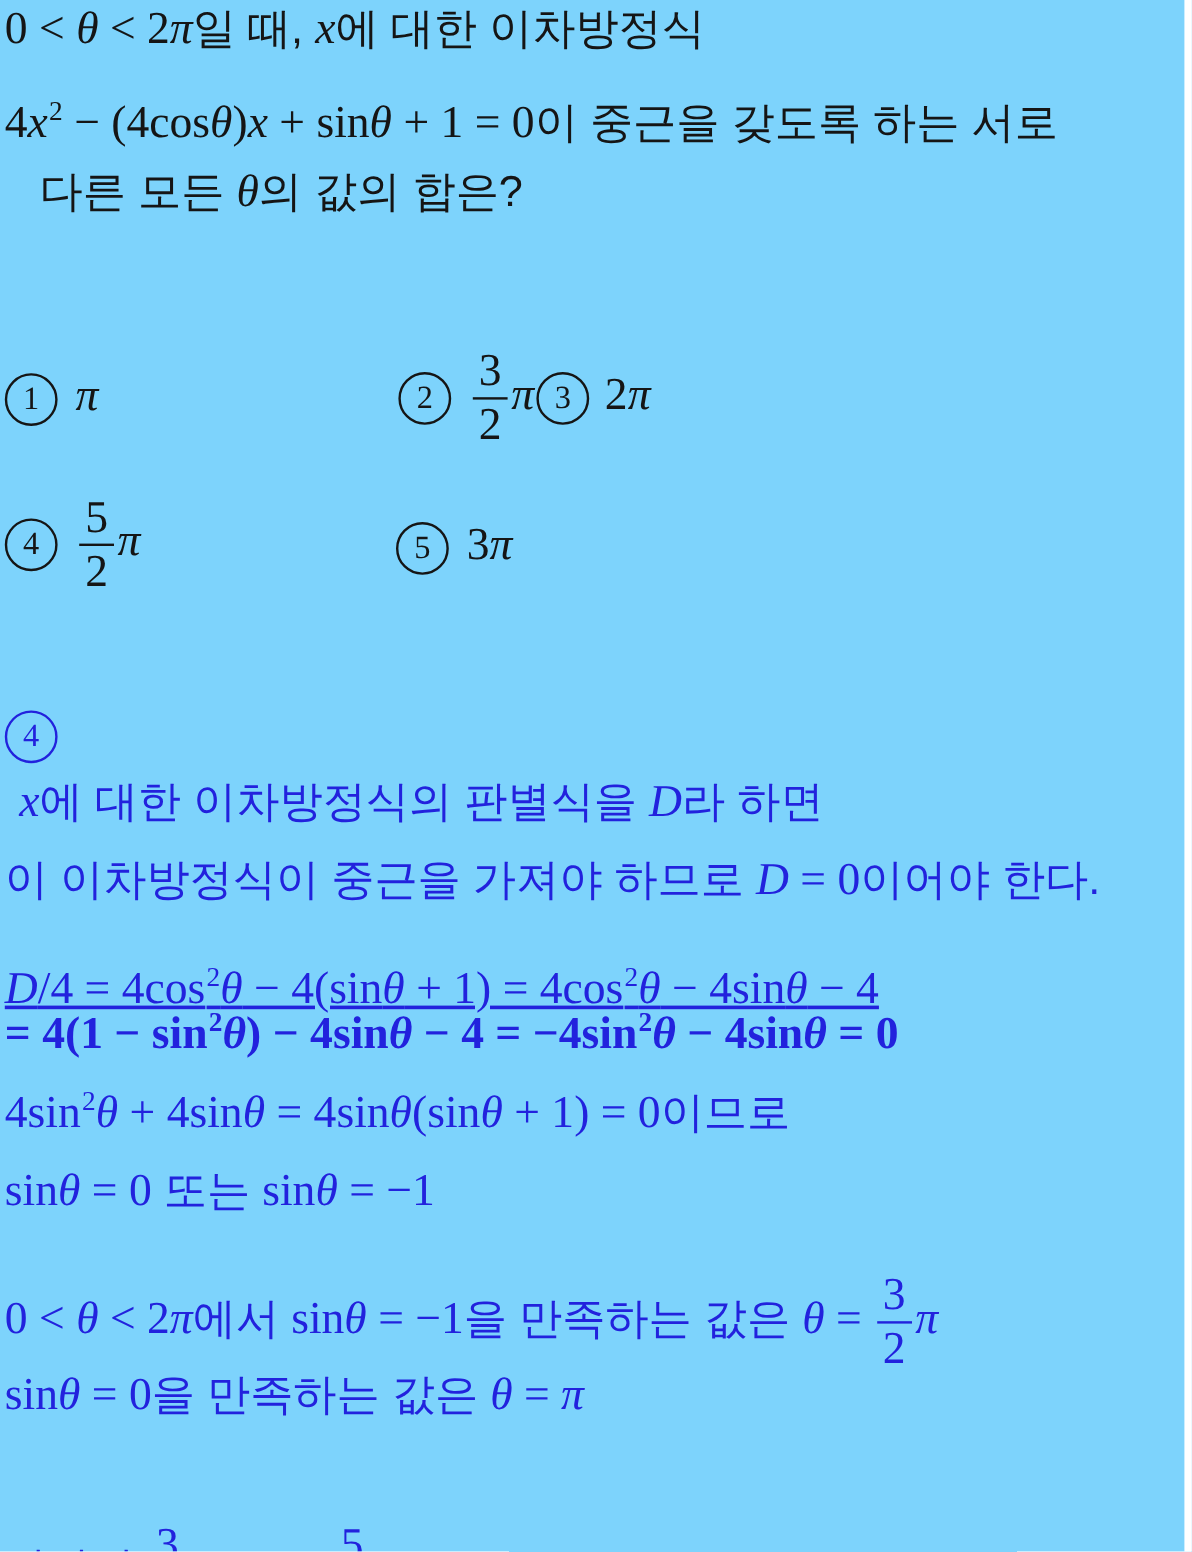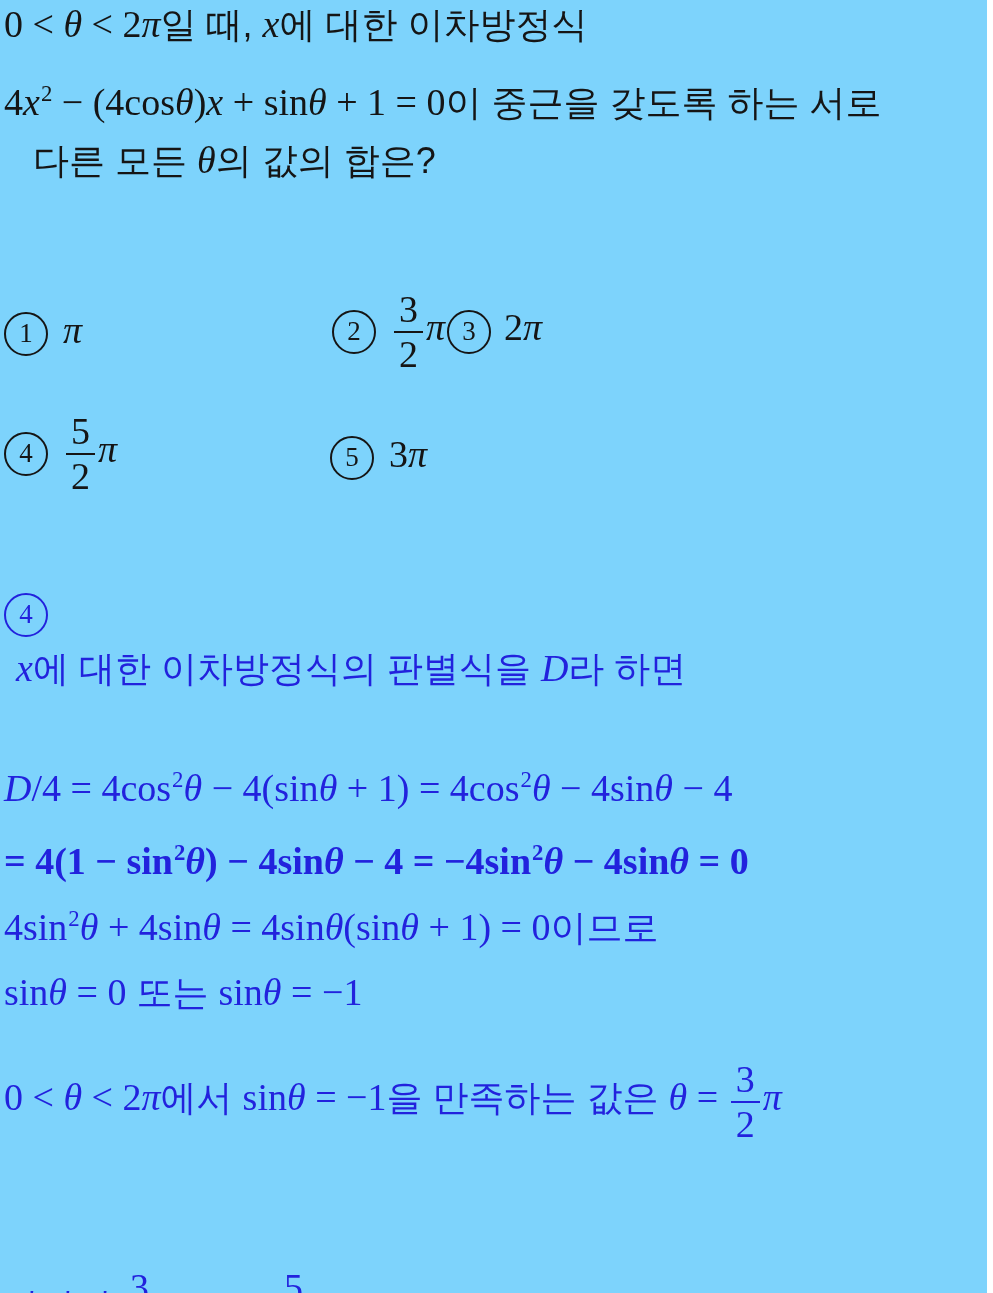--- a/index.html
+++ b/index.html
@@ -54,39 +54,45 @@
   </div>
 
   <div class="line blue" style="top:589px;left:4px;">
     <span class="cnum">4</span>
   </div>
 
   <div class="line blue" style="top:646px;left:4px;margin-left:12px;">
     <span class="i">x</span><span class="k">에 대한 이차방정식의 판별식을 </span><span class="i">D</span><span class="k">라 하면</span>
   </div>
 
+  <div class="line blue" style="top:711px;left:4px;">
+    <span class="k">이 이차방정식이 중근을 가져야 하므로 </span><span class="i">D</span><span class="m"> = 0</span><span class="k">이어야 한다.</span>
+  </div>
 
-  <div class="line blue" style="top:766px;left:4px;">
+  <div class="line blue" style="top:802px;left:4px;text-decoration:underline;">
     <span class="i">D</span><span class="m">/4 = 4cos</span><span class="sup">2</span><span class="i">θ</span><span class="m"> − 4(sin</span><span class="i">θ</span><span class="m"> + 1) = 4cos</span><span class="sup">2</span><span class="i">θ</span><span class="m"> − 4sin</span><span class="i">θ</span><span class="m"> − 4</span>
   </div>
 
   <div class="line blue" style="top:839px;left:4px;font-weight:bold;">
     <span class="m">= 4(1 − sin</span><span class="sup">2</span><span class="i">θ</span><span class="m">) − 4sin</span><span class="i">θ</span><span class="m"> − 4 =  −4sin</span><span class="sup">2</span><span class="i">θ</span><span class="m"> − 4sin</span><span class="i">θ</span><span class="m"> = 0</span>
   </div>
 
   <div class="line blue" style="top:905px;left:4px;">
     <span class="m">4sin</span><span class="sup">2</span><span class="i">θ</span><span class="m"> + 4sin</span><span class="i">θ</span><span class="m"> = 4sin</span><span class="i">θ</span><span class="m">(sin</span><span class="i">θ</span><span class="m"> + 1) = 0</span><span class="k">이므로</span>
   </div>
 
   <div class="line blue" style="top:970px;left:4px;">
     <span class="m">sin</span><span class="i">θ</span><span class="m"> = 0</span><span class="k"> 또는 </span><span class="m">sin</span><span class="i">θ</span><span class="m"> =  −1</span>
   </div>
 
   <div class="line blue" style="top:1060px;left:4px;">
     <span class="m">0 &lt; </span><span class="i">θ</span><span class="m"> &lt; 2</span><span class="i">π</span><span class="k">에서 </span><span class="m">sin</span><span class="i">θ</span><span class="m"> =  −1</span><span class="k">을 만족하는 값은 </span><span class="i">θ</span><span class="m"> = </span><span class="frac"><span class="fn">3</span><span class="fd">2</span></span><span class="i">π</span>
   </div>
 
+  <div class="line blue" style="top:1140px;left:4px;">
+    <span class="m">sin</span><span class="i">θ</span><span class="m"> = 0</span><span class="k">을 만족하는 값은 </span><span class="i">θ</span><span class="m"> = </span><span class="i">π</span>
+  </div>
 
   <div class="line blue" style="top:1268px;left:4px;">
     <span class="k">따라서 </span><span class="frac"><span class="fn">3</span><span class="fd">2</span></span><span class="i">π</span><span class="m"> + </span><span class="i">π</span><span class="m"> = </span><span class="frac"><span class="fn">5</span><span class="fd">2</span></span><span class="i">π</span>
   </div>
 
 </div>
 
 </body></html>

